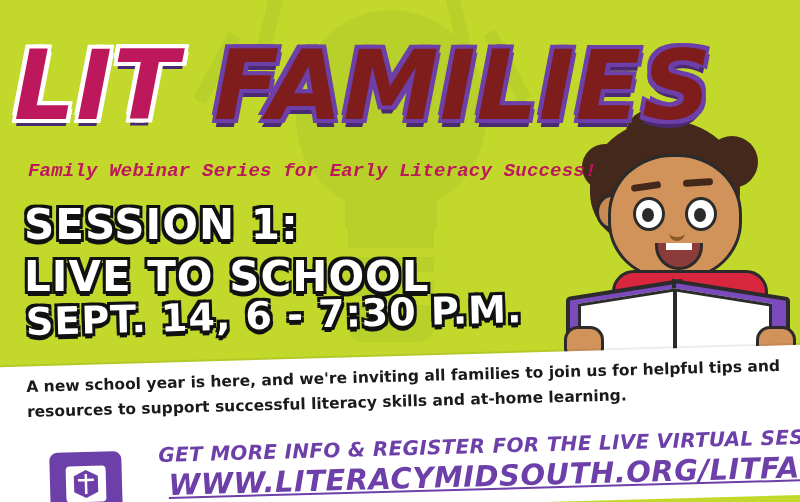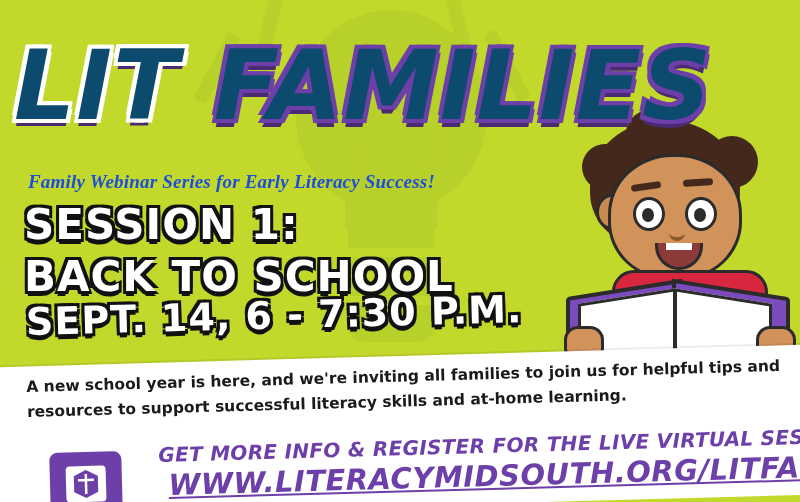--- a/index.html
+++ b/index.html
@@ -81,44 +81,44 @@
     width: 770px;
     font-family: "DejaVu Sans", sans-serif;
     font-weight: bold;
     font-style: italic;
     font-size: 96px;
     line-height: 96px;
     letter-spacing: 1px;
     white-space: nowrap;
   }
   .word-lit {
-    color: #0c4a6e;
+    color: #be185d;
     -webkit-text-stroke: 7px #ffffff;
     paint-order: stroke fill;
     text-shadow:
       -4px -4px 0 #ffffff, 4px -4px 0 #ffffff,
       -4px 4px 0 #ffffff, 4px 4px 0 #ffffff,
       0 7px 0 #4a2a73;
   }
   .word-families {
-    color: #0c4a6e;
+    color: #7f1d1d;
     text-shadow:
       -4px -4px 0 #6d3fa8, 4px -4px 0 #6d3fa8,
       -4px 4px 0 #6d3fa8, 4px 4px 0 #6d3fa8,
       0 8px 0 #4a2a73;
   }
 
   .subtitle {
     position: absolute;
-    left: 28px; top: 171px;
-    font-family: Liberation Serif, serif;
+    left: 28px; top: 160px;
+    font-family: Liberation Mono, monospace;
     font-weight: bold;
     font-style: italic;
     font-size: 19px;
-    color: #1d4ed8;
+    color: #be185d;
     letter-spacing: 0.2px;
   }
 
   .session-line {
     position: absolute;
     left: 24px;
     font-family: "DejaVu Sans", sans-serif;
     font-weight: bold;
     font-size: 42px;
     letter-spacing: 1px;
@@ -366,21 +366,21 @@
   </div>
 
   <div class="headline">
     <span class="word-lit">LIT</span>
     <span class="word-families">FAMILIES</span>
   </div>
 
   <div class="subtitle">Family Webinar Series for Early Literacy Success!</div>
 
   <div class="session-line session-1">SESSION 1:</div>
-  <div class="session-line session-2">BACK TO SCHOOL</div>
+  <div class="session-line session-2">LIVE TO SCHOOL</div>
   <div class="session-date">SEPT. 14, 6 - 7:30 P.M.</div>
 
   <div class="white-band"></div>
 
   <div class="body-copy">A new school year is here, and we're inviting all families to join us for helpful tips and resources to support successful literacy skills and at-home learning.</div>
 
   <div class="logo-box">
     <svg class="logo-mark" viewBox="0 0 44 44">
       <rect x="2" y="4" width="40" height="36" rx="4" fill="#ffffff"></rect>
       <path d="M22 8 L34 14 L34 30 L22 36 L10 30 L10 14 Z" fill="#6d3fa8"></path>

